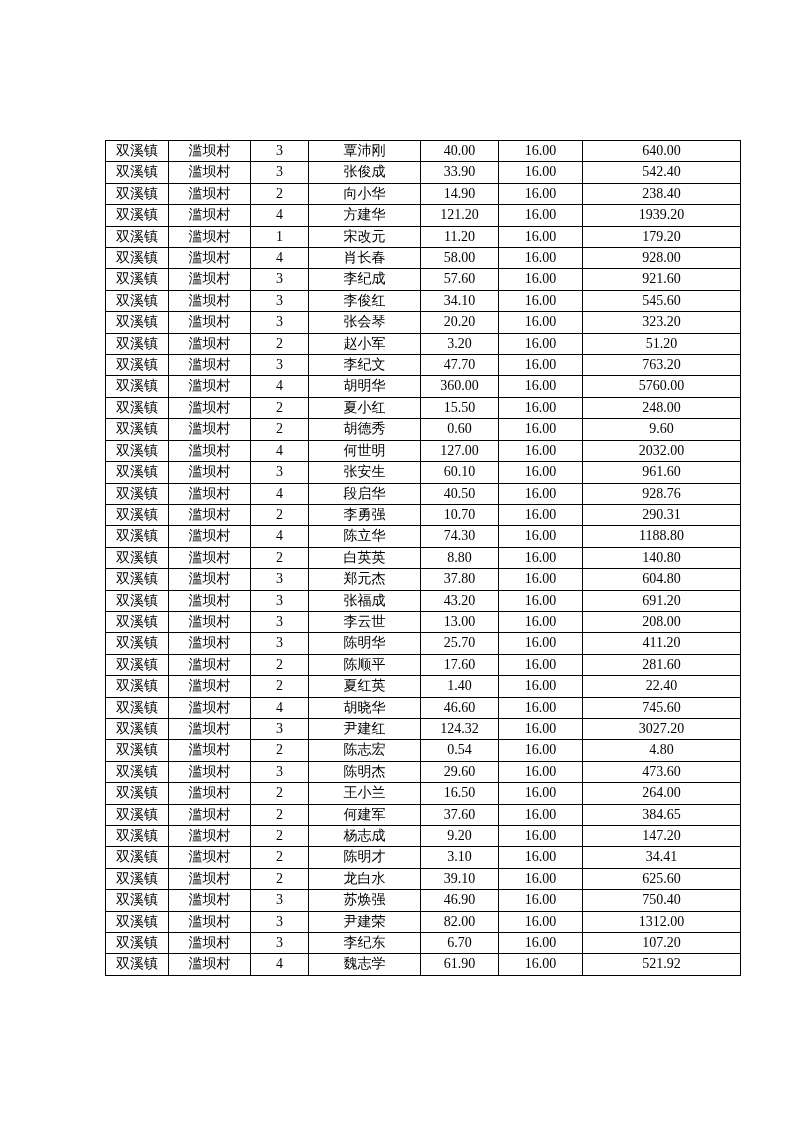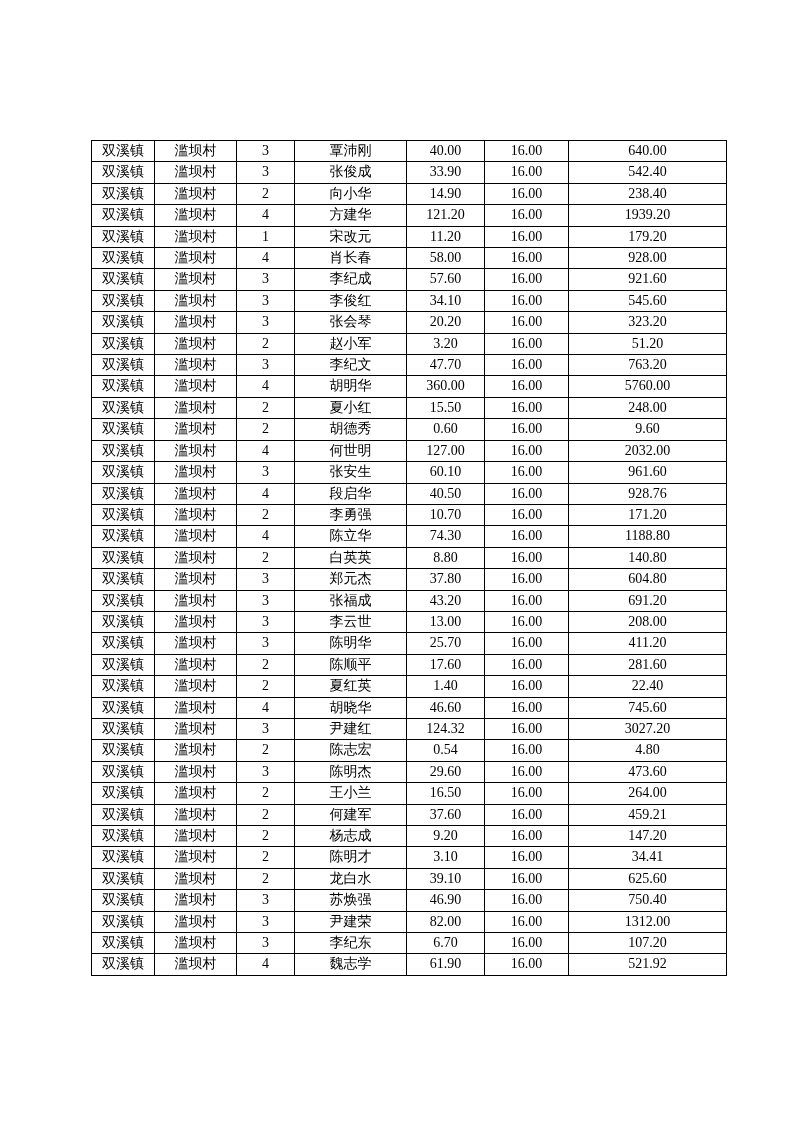--- a/index.html
+++ b/index.html
@@ -11,21 +11,21 @@
     position: relative;
     width: 793px;
     height: 1122px;
     background: #ffffff;
     overflow: hidden;
     font-family: "Liberation Serif", "DejaVu Serif", serif;
     color: #000000;
   }
   table.records {
     position: absolute;
-    left: 91px;
+    left: 105px;
     top: 140px;
     width: 635px;
     border-collapse: collapse;
     table-layout: fixed;
   }
   table.records td {
     border: 1px solid #000000;
     height: 20.4px;
     padding: 0;
     text-align: center;
@@ -211,21 +211,21 @@
           <td>16.00</td>
           <td>928.76</td>
         </tr>
         <tr>
           <td>双溪镇</td>
           <td>滥坝村</td>
           <td>2</td>
           <td>李勇强</td>
           <td>10.70</td>
           <td>16.00</td>
-          <td>171.20</td>
+          <td>290.31</td>
         </tr>
         <tr>
           <td>双溪镇</td>
           <td>滥坝村</td>
           <td>4</td>
           <td>陈立华</td>
           <td>74.30</td>
           <td>16.00</td>
           <td>1188.80</td>
         </tr>
@@ -337,21 +337,21 @@
           <td>16.00</td>
           <td>264.00</td>
         </tr>
         <tr>
           <td>双溪镇</td>
           <td>滥坝村</td>
           <td>2</td>
           <td>何建军</td>
           <td>37.60</td>
           <td>16.00</td>
-          <td>459.21</td>
+          <td>384.65</td>
         </tr>
         <tr>
           <td>双溪镇</td>
           <td>滥坝村</td>
           <td>2</td>
           <td>杨志成</td>
           <td>9.20</td>
           <td>16.00</td>
           <td>147.20</td>
         </tr>

